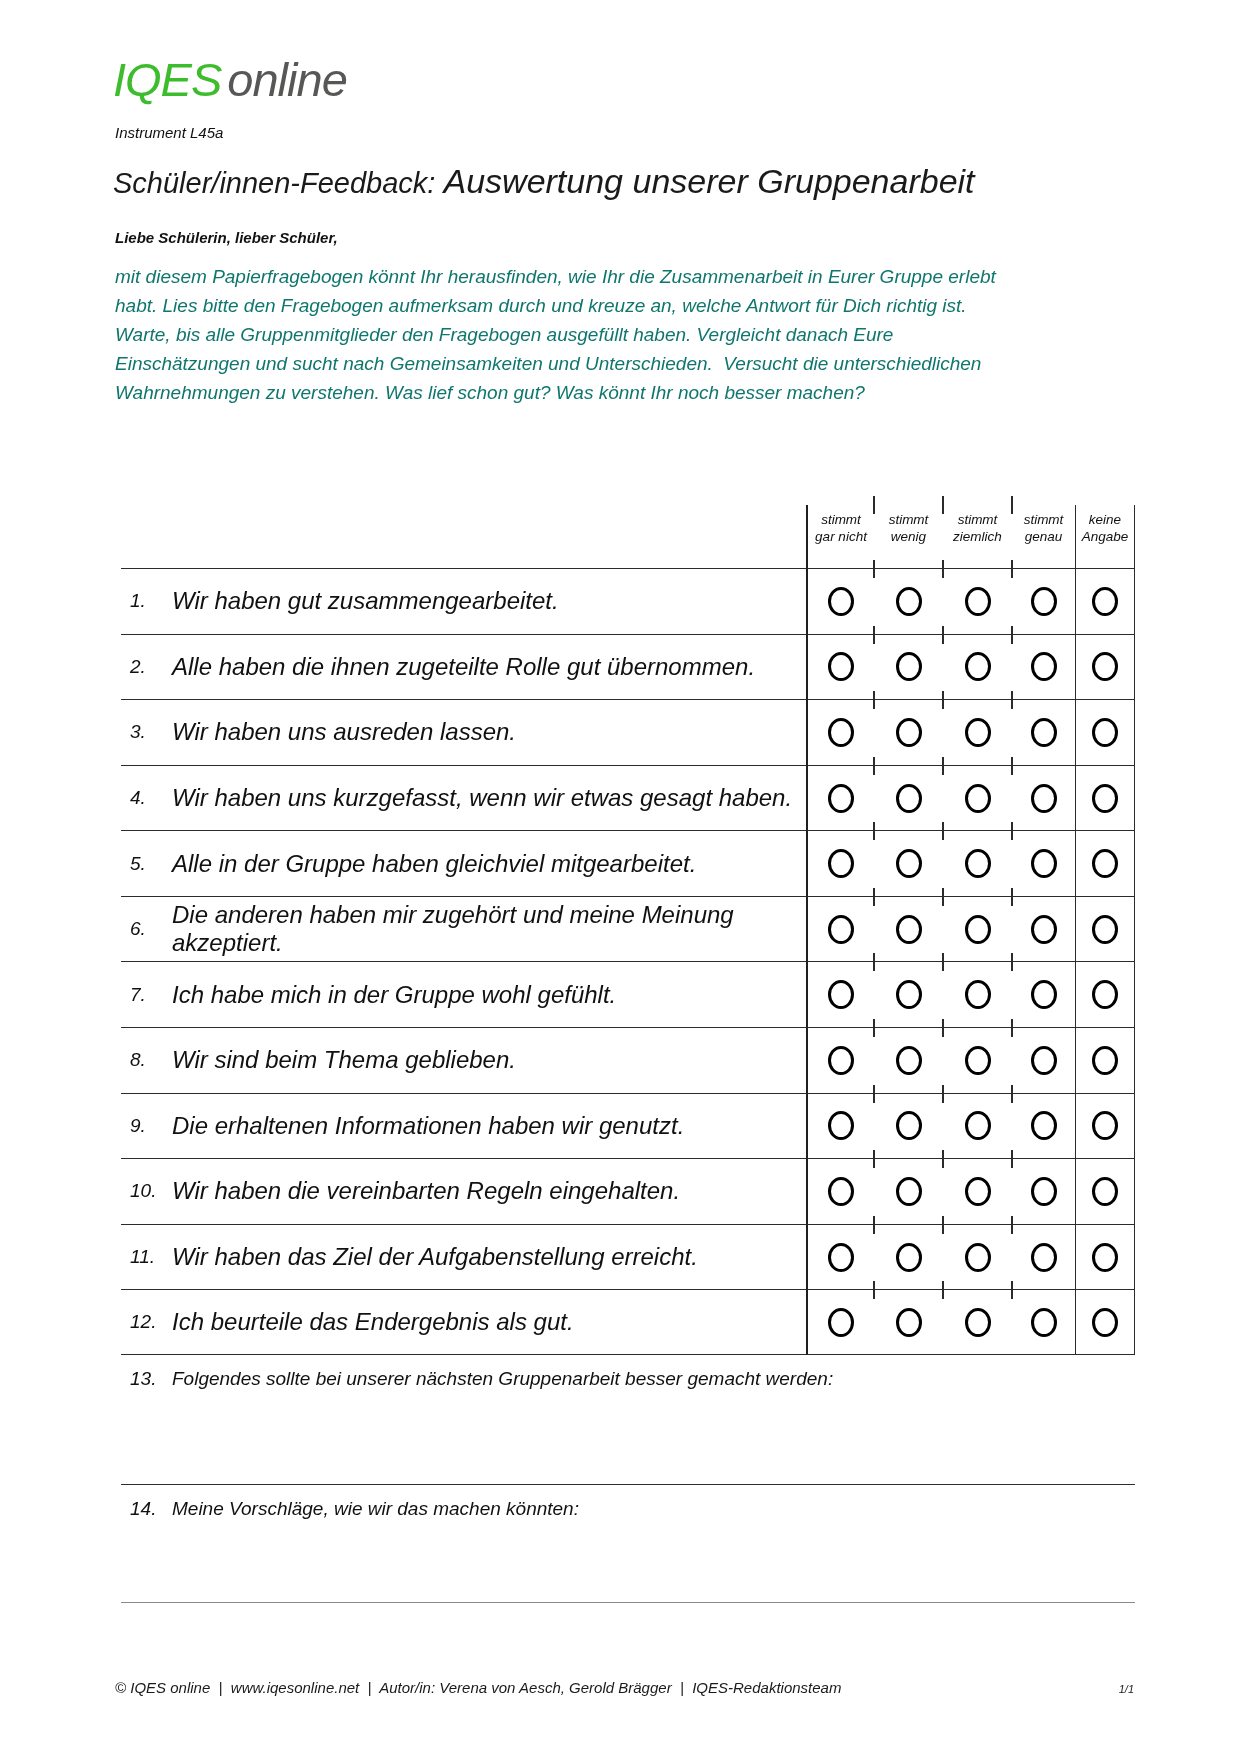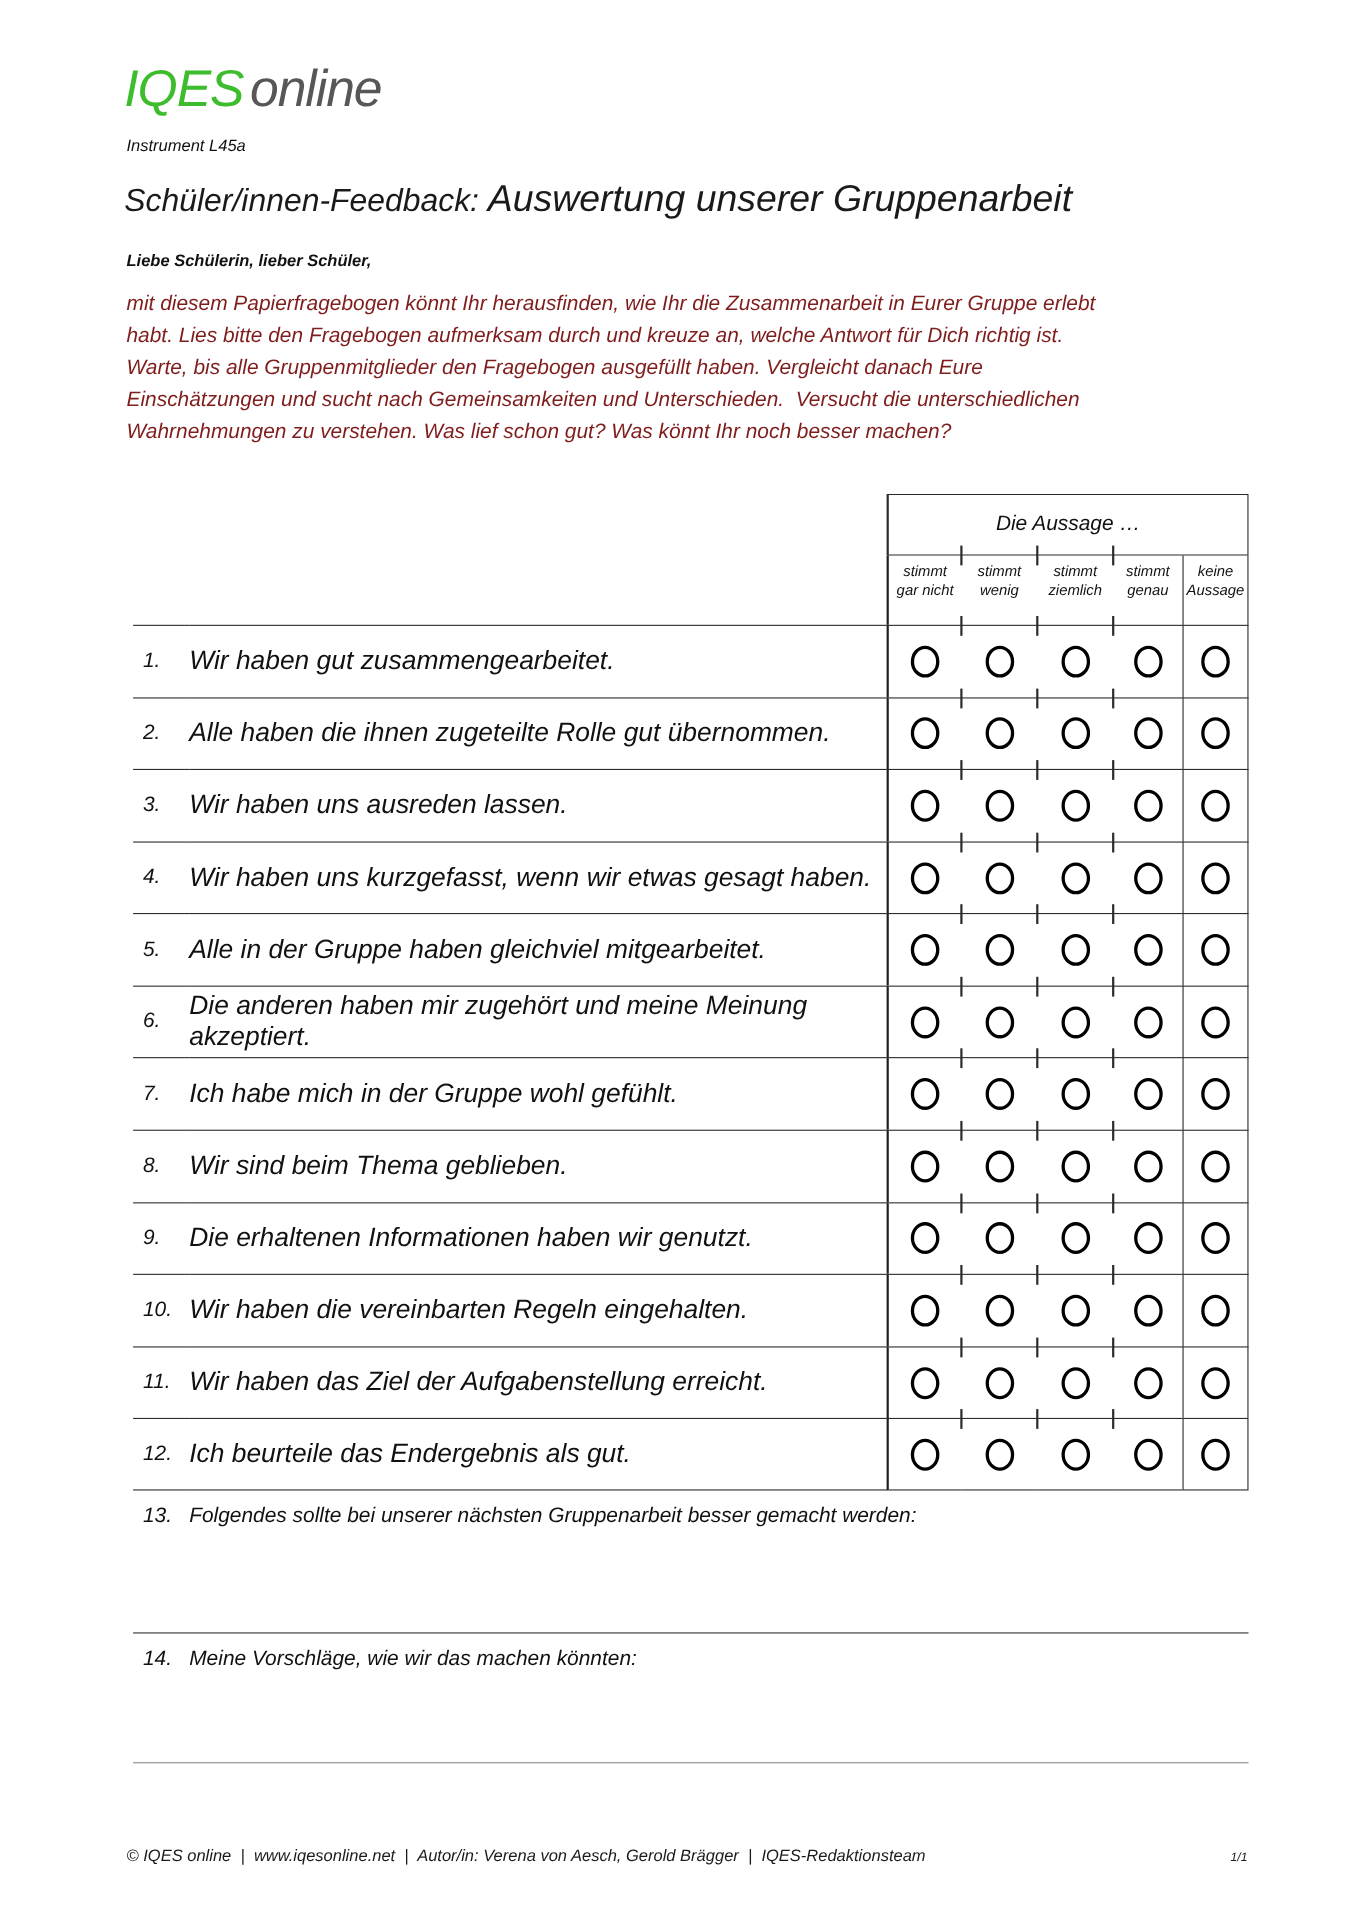--- a/index.html
+++ b/index.html
@@ -19,21 +19,21 @@
   .logo .green { color:#3dbd2d; }
   .logo .gray  { color:#575756; margin-left:6px; }
   
   .instrument { position:absolute; left:115px; top:124px; font-size:15px; color:#111; }
   .title { position:absolute; left:113px; top:162px; white-space:nowrap; color:#1a1a1a; }
   .title .t-prefix { font-size:29px; }
   .title .t-main   { font-size:34px; }
   .salutation { position:absolute; left:115px; top:229px; font-size:15px; font-weight:bold; color:#111; }
   .intro {
     position:absolute; left:115px; top:262px; width:900px;
-    font-size:19px; line-height:29px; color:#7f1d1d; white-space:pre-wrap;
+    font-size:19px; line-height:29px; color:#0f766e; white-space:pre-wrap;
   }
   
   .table-wrap { position:absolute; left:121px; top:449px; width:1014px; }
   .qgrid {
     display:grid;
     grid-template-columns: 51px 634px 68px 69px 69px 63px 60px;
     grid-template-rows: 56px 63px repeat(12, 65.58px);
   }
   .cell { position:relative; }
   .aussage {
@@ -100,43 +100,40 @@
     <span class="t-prefix">Schüler/innen-Feedback: </span><span class="t-main">Auswertung unserer Gruppenarbeit</span>
   </div>
 
   <div class="salutation">Liebe Schülerin, lieber Schüler,</div>
 
   <div class="intro">mit diesem Papierfragebogen könnt Ihr herausfinden, wie Ihr die Zusammenarbeit in Eurer Gruppe erlebt habt. Lies bitte den Fragebogen aufmerksam durch und kreuze an, welche Antwort für Dich richtig ist. Warte, bis alle Gruppenmitglieder den Fragebogen ausgefüllt haben. Vergleicht danach Eure Einschätzungen und sucht nach Gemeinsamkeiten und Unterschieden.  Versucht die unterschiedlichen Wahrnehmungen zu verstehen. Was lief schon gut? Was könnt Ihr noch besser machen?</div>
 
   <div class="table-wrap">
     <div class="qgrid" id="qgrid">
       <div class="cell" style="grid-column:1/3"></div>
-      <div class="cell aussage" style="grid-column:3/8">
-        <span>Die Aussage …</span>
-      </div>
       <div class="cell" style="grid-column:1/3"></div>
       <div class="cell lcell l-first">
         <span>stimmt</span>
         <span>gar nicht</span>
       </div>
       <div class="cell lcell tick">
         <span>stimmt</span>
         <span>wenig</span>
       </div>
       <div class="cell lcell tick">
         <span>stimmt</span>
         <span>ziemlich</span>
       </div>
       <div class="cell lcell tick">
         <span>stimmt</span>
         <span>genau</span>
       </div>
       <div class="cell lcell l-keine l-last">
         <span>keine</span>
-        <span>Aussage</span>
+        <span>Angabe</span>
       </div>
 
     <div class="cell ncell rtop">1.</div>
         <div class="cell tcell rtop">Wir haben gut zusammengearbeitet.</div>
         <div class="cell acell rtop a-first">
           <span class="circ"></span>
         </div>
         <div class="cell acell rtop tick">
           <span class="circ"></span>
         </div>

